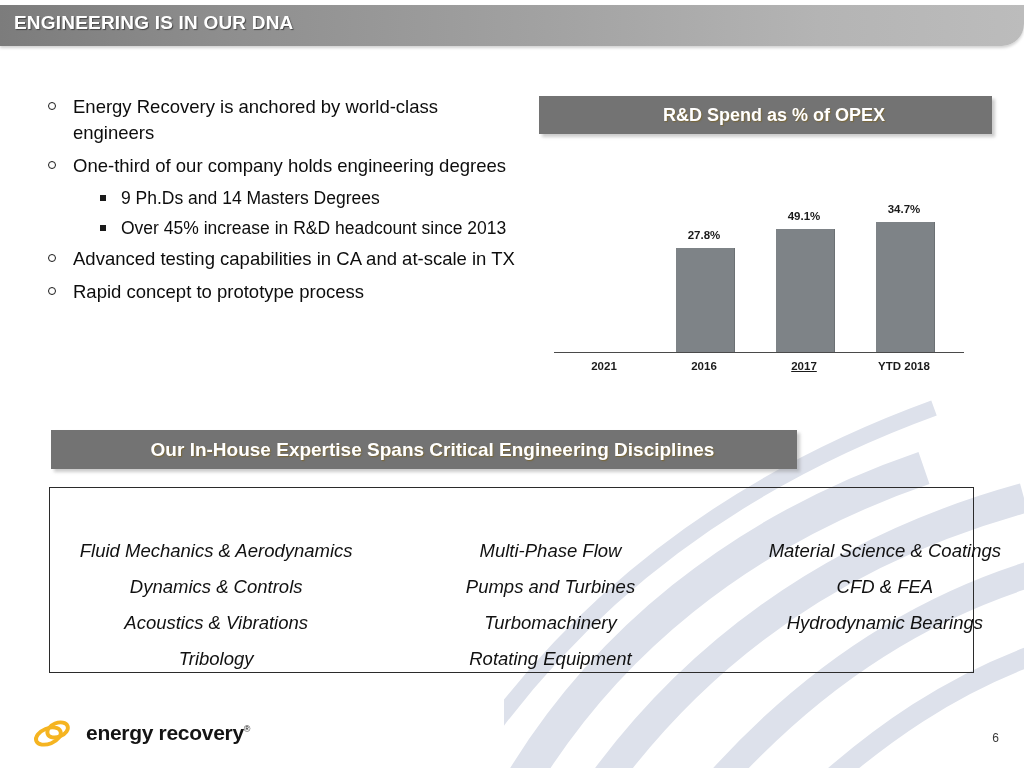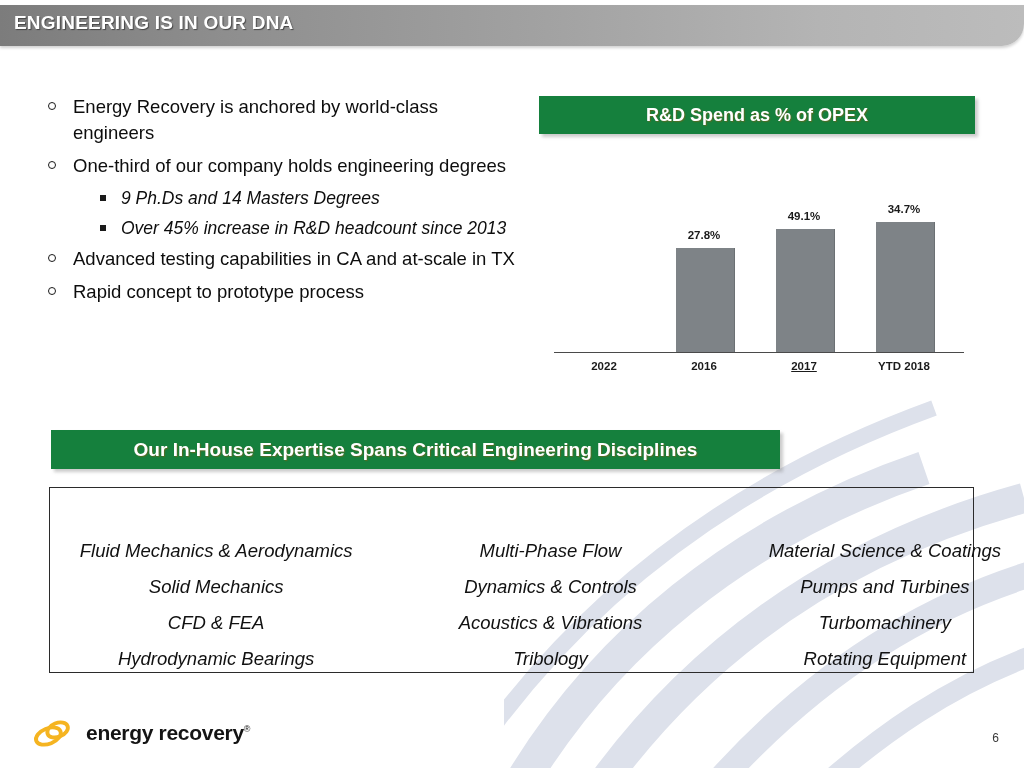--- a/index.html
+++ b/index.html
@@ -69,21 +69,20 @@
     display: flex;
     align-items: flex-start;
     margin-bottom: 7px;
   }
   .bullet.lvl1 {
     padding-left: 0;
   }
   .bullet.lvl2 {
     padding-left: 52px;
     margin-bottom: 5px;
-    font-style: italic;
   }
   .marker-circle {
     flex: 0 0 auto;
     width: 8px;
     height: 8px;
     border: 1.4px solid #1a1a1a;
     border-radius: 50%;
     margin-top: 8px;
     margin-right: 17px;
     box-sizing: border-box;
@@ -102,26 +101,27 @@
     color: #0d0d0d;
   }
   .bullet.lvl2 .bullet-text {
     font-size: 17.5px;
     line-height: 25px;
   }
 
   
   .orange-banner {
     position: absolute;
-    background: #15803d;
+    background: #737373;
     box-shadow: 3px 3px 3px rgba(120,120,120,0.38);
     display: flex;
     align-items: center;
     justify-content: center;
     z-index: 2;
+    padding-left: 17px;
   }
   .orange-banner .banner-text {
     font-size: 18px;
     font-weight: bold;
     color: #ffffff;
     text-shadow: 1px 1px 1.2px rgba(125,95,20,0.65);
     white-space: nowrap;
   }
   #chart-banner {
     left: 539px;
@@ -332,36 +332,35 @@
         <div class="bar-group" style="left: 206px;">
           <div class="bar" style="height: 123px; background: rgb(126, 131, 135);"></div>
           <div class="bar-label" style="bottom: 130px;">49.1%</div>
         </div>
         <div class="bar-group" style="left: 306px;">
           <div class="bar" style="height: 130px; background: rgb(126, 131, 135);"></div>
           <div class="bar-label" style="bottom: 137px;">34.7%</div>
         </div>
       </div>
     <div class="axis-line"></div>
-  <div class="cat-label" style="left: 6px;">2022</div>
+  <div class="cat-label" style="left: 6px;">2021</div>
       <div class="cat-label" style="left: 106px;">2016</div>
       <div class="cat-label" style="left: 206px; text-decoration: underline;">2017</div>
       <div class="cat-label" style="left: 306px;">YTD 2018</div>
     </div>
 
   <div class="orange-banner" id="expertise-banner">
     <span class="banner-text">Our In-House Expertise Spans Critical Engineering Disciplines</span>
   </div>
 
   <div class="expertise-box"></div>
   <div class="expertise-grid" id="expertise-grid">
       <div class="discipline">Fluid Mechanics &amp; Aerodynamics</div>
       <div class="discipline">Multi-Phase Flow</div>
       <div class="discipline">Material Science &amp; Coatings</div>
-      <div class="discipline">Solid Mechanics</div>
       <div class="discipline">Dynamics &amp; Controls</div>
       <div class="discipline">Pumps and Turbines</div>
       <div class="discipline">CFD &amp; FEA</div>
       <div class="discipline">Acoustics &amp; Vibrations</div>
       <div class="discipline">Turbomachinery</div>
       <div class="discipline">Hydrodynamic Bearings</div>
       <div class="discipline">Tribology</div>
       <div class="discipline">Rotating Equipment</div>
     </div>
 

